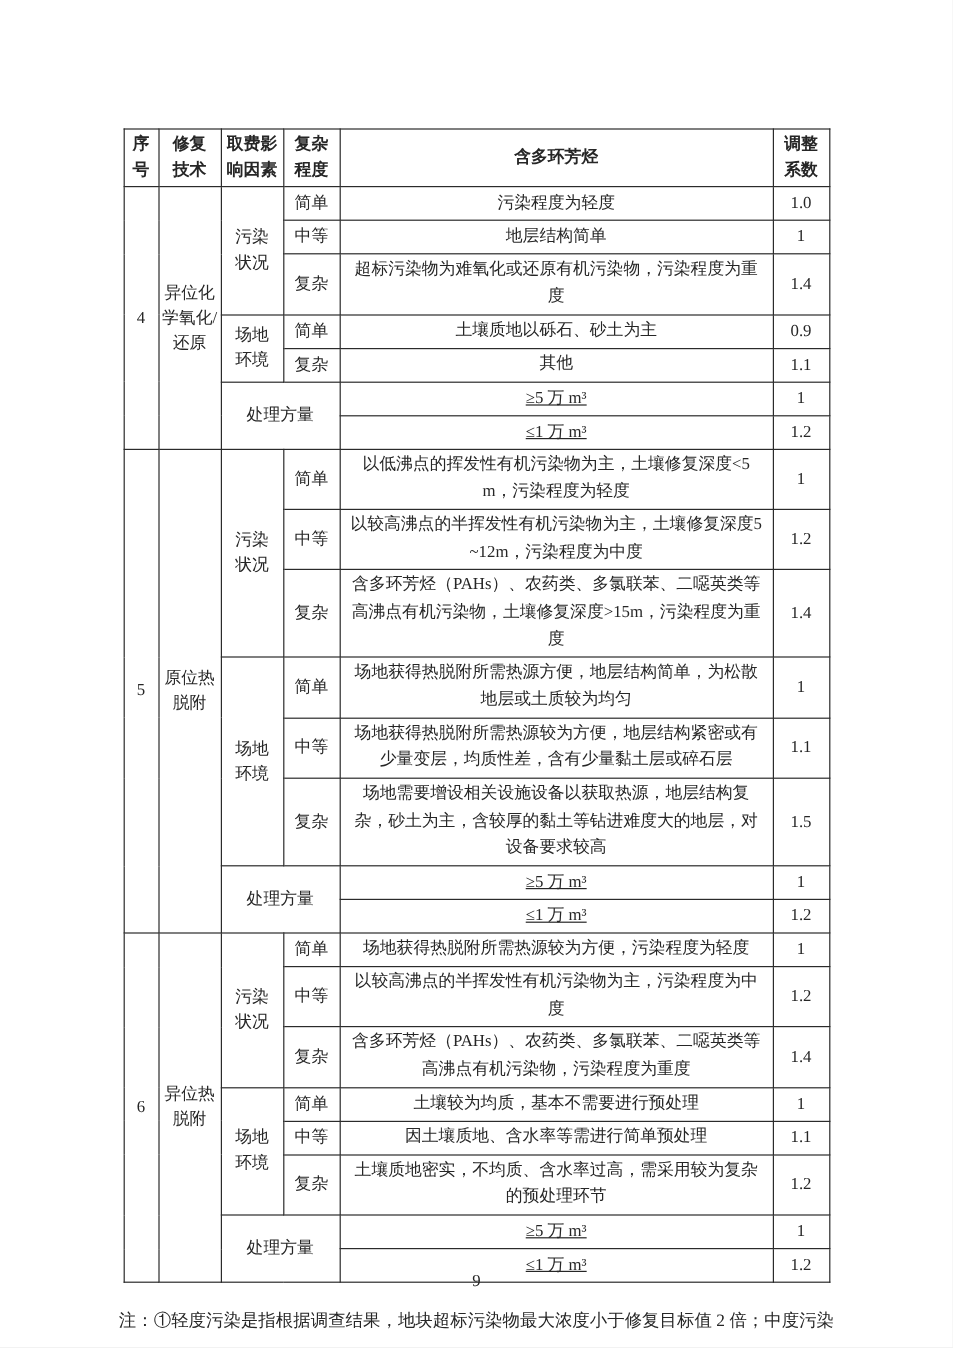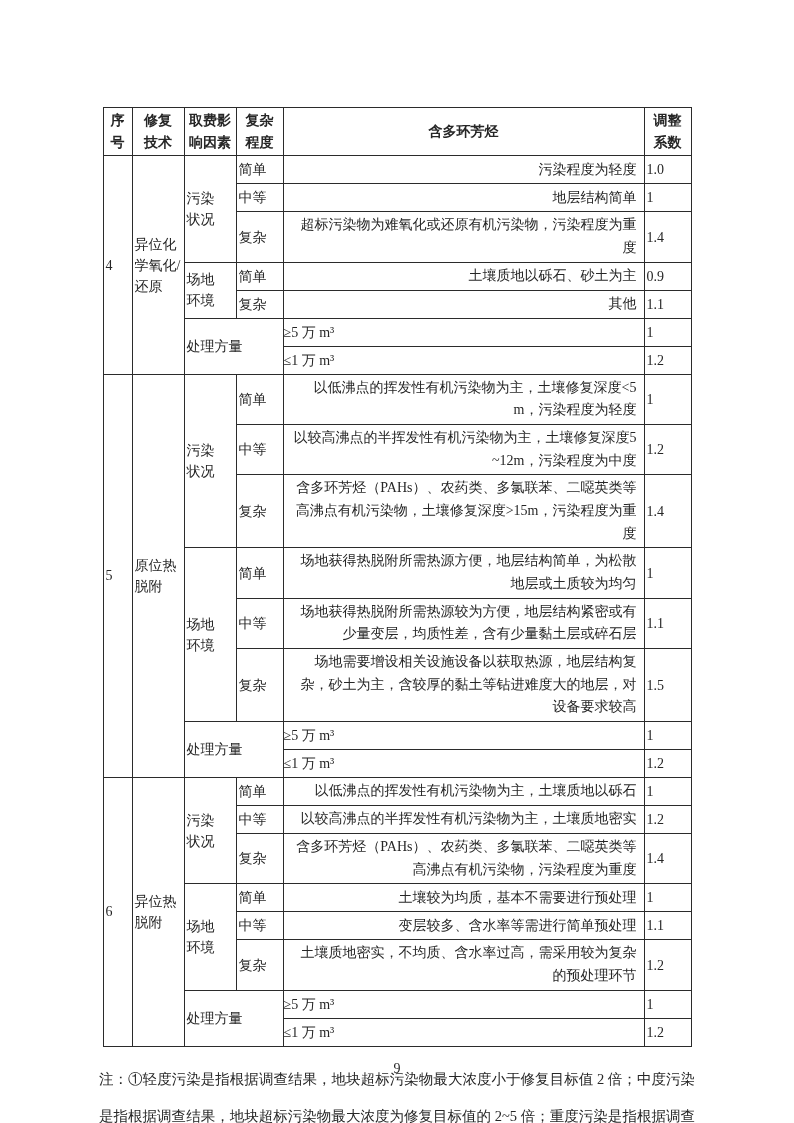--- a/index.html
+++ b/index.html
@@ -25,34 +25,35 @@
     word-break:break-all;
   }
   table.fee-table th {
     font-weight:bold;
     text-align:center;
     padding:2px 1px;
     line-height:1.55;
     white-space:pre-line;
   }
   td.c {
-    text-align:left;
+    text-align:center;
     padding:1px 2px;
     line-height:1.5;
     white-space:pre-line;
   }
   td.b {
-    text-align:right;
+    text-align:center;
     padding:2px 7px;
     line-height:1.62;
   }
   td.bc {
-    text-align:left;
+    text-align:center;
     padding:1px 0;
     line-height:1.5;
+    text-decoration:underline;
   }
   tr.hd { height:46px; }
   tr.h1 { height:28px; }
   tr.h2 { height:44px; }
   tr.h3 { height:64px; }
   .note {
     width:596px;
     margin:14px auto 0;
     font-size:14.5px;
     line-height:2.55;
@@ -189,43 +190,43 @@
         <td class="c">1.2</td>
       </tr>
 
       <tr class="h1">
         <td class="c" rowspan="8">6</td>
         <td class="c" rowspan="8">异位热
 脱附</td>
         <td class="c" rowspan="3">污染
 状况</td>
         <td class="c">简单</td>
-        <td class="b">以低沸点的挥发性有机污染物为主，土壤质地以砾石</td>
-        <td class="c">1</td>
-      </tr>
-      <tr class="h1">
-        <td class="c">中等</td>
-        <td class="b">以较高沸点的半挥发性有机污染物为主，土壤质地密实</td>
+        <td class="b">场地获得热脱附所需热源较为方便，污染程度为轻度</td>
+        <td class="c">1</td>
+      </tr>
+      <tr class="h1">
+        <td class="c">中等</td>
+        <td class="b">以较高沸点的半挥发性有机污染物为主，污染程度为中度</td>
         <td class="c">1.2</td>
       </tr>
       <tr class="h2">
         <td class="c">复杂</td>
         <td class="b">含多环芳烃（PAHs）、农药类、多氯联苯、二噁英类等高沸点有机污染物，污染程度为重度</td>
         <td class="c">1.4</td>
       </tr>
       <tr class="h1">
         <td class="c" rowspan="3">场地
 环境</td>
         <td class="c">简单</td>
         <td class="b">土壤较为均质，基本不需要进行预处理</td>
         <td class="c">1</td>
       </tr>
       <tr class="h1">
         <td class="c">中等</td>
-        <td class="b">变层较多、含水率等需进行简单预处理</td>
+        <td class="b">因土壤质地、含水率等需进行简单预处理</td>
         <td class="c">1.1</td>
       </tr>
       <tr class="h2">
         <td class="c">复杂</td>
         <td class="b">土壤质地密实，不均质、含水率过高，需采用较为复杂的预处理环节</td>
         <td class="c">1.2</td>
       </tr>
       <tr class="h1">
         <td class="c" colspan="2" rowspan="2">处理方量</td>
         <td class="bc">≥5 万 m³</td>

